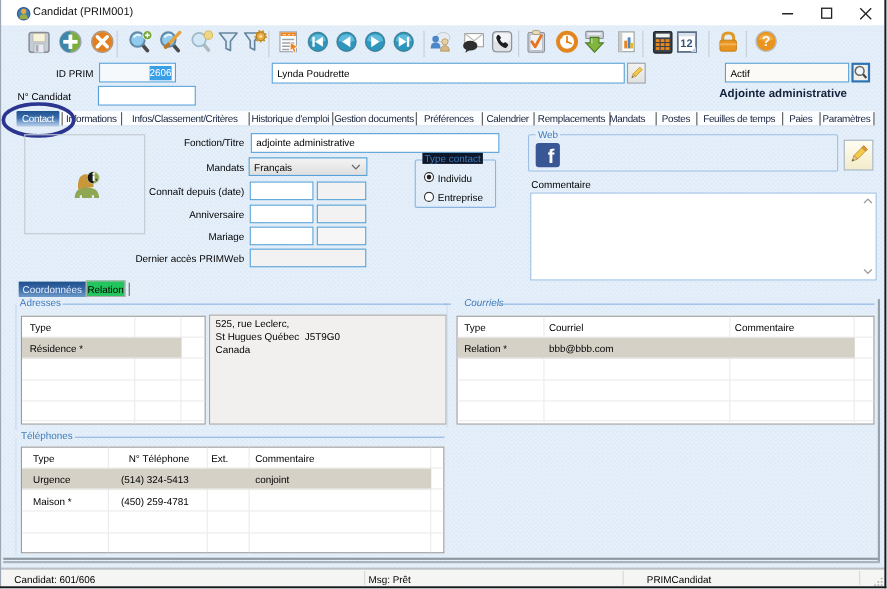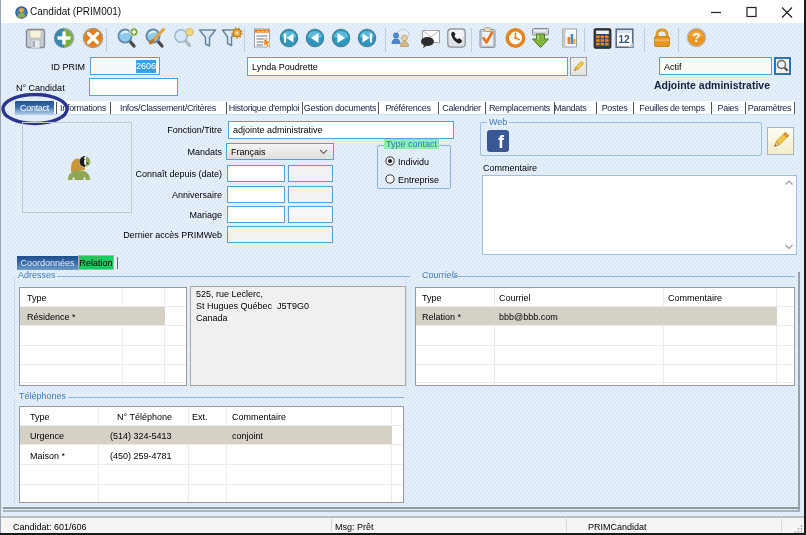--- a/index.html
+++ b/index.html
@@ -328,21 +328,21 @@
   </svg>
   <div class="fld" style="left:227px;top:165px;width:58px;height:17px;"></div>
   <div class="fld" style="left:288px;top:165px;width:45px;height:17px;background:#f2f2f2;"></div>
   <div class="fld" style="left:227px;top:186px;width:58px;height:17px;"></div>
   <div class="fld" style="left:288px;top:186px;width:45px;height:17px;background:#f2f2f2;"></div>
   <div class="fld" style="left:227px;top:206px;width:58px;height:17px;"></div>
   <div class="fld" style="left:288px;top:206px;width:45px;height:17px;background:#f6f6f6;"></div>
   <div class="fld" style="left:227px;top:226px;width:106px;height:17px;background:#f2f2f2;"></div>
 
   <div class="abs" style="left:377px;top:145px;width:74px;height:44px;border:1px solid #8ab4e0;border-radius:2px;"></div>
-  <div class="abs blbl" style="left:384px;top:139px;background:#86efac;padding:0 2px;">Type contact</div>
+  <div class="abs blbl" style="left:384px;top:139px;background:#0f172a;padding:0 2px;">Type contact</div>
   <svg class="abs" style="left:385px;top:156px" width="10" height="10" viewBox="0 0 10 10">
     <circle cx="5" cy="5" r="4.1" fill="#fff" stroke="#333" stroke-width="1"></circle>
     <circle cx="5" cy="5" r="2.1" fill="#222"></circle>
   </svg>
   <div class="lbl" style="left:398px;top:157px;">Individu</div>
   <svg class="abs" style="left:385px;top:174px" width="10" height="10" viewBox="0 0 10 10">
     <circle cx="5" cy="5" r="4.1" fill="#fff" stroke="#333" stroke-width="1"></circle>
   </svg>
   <div class="lbl" style="left:398px;top:175px;">Entreprise</div>
 

